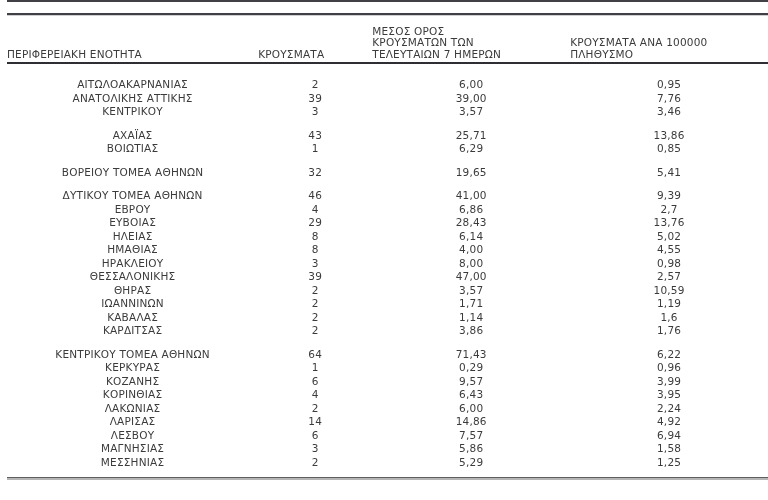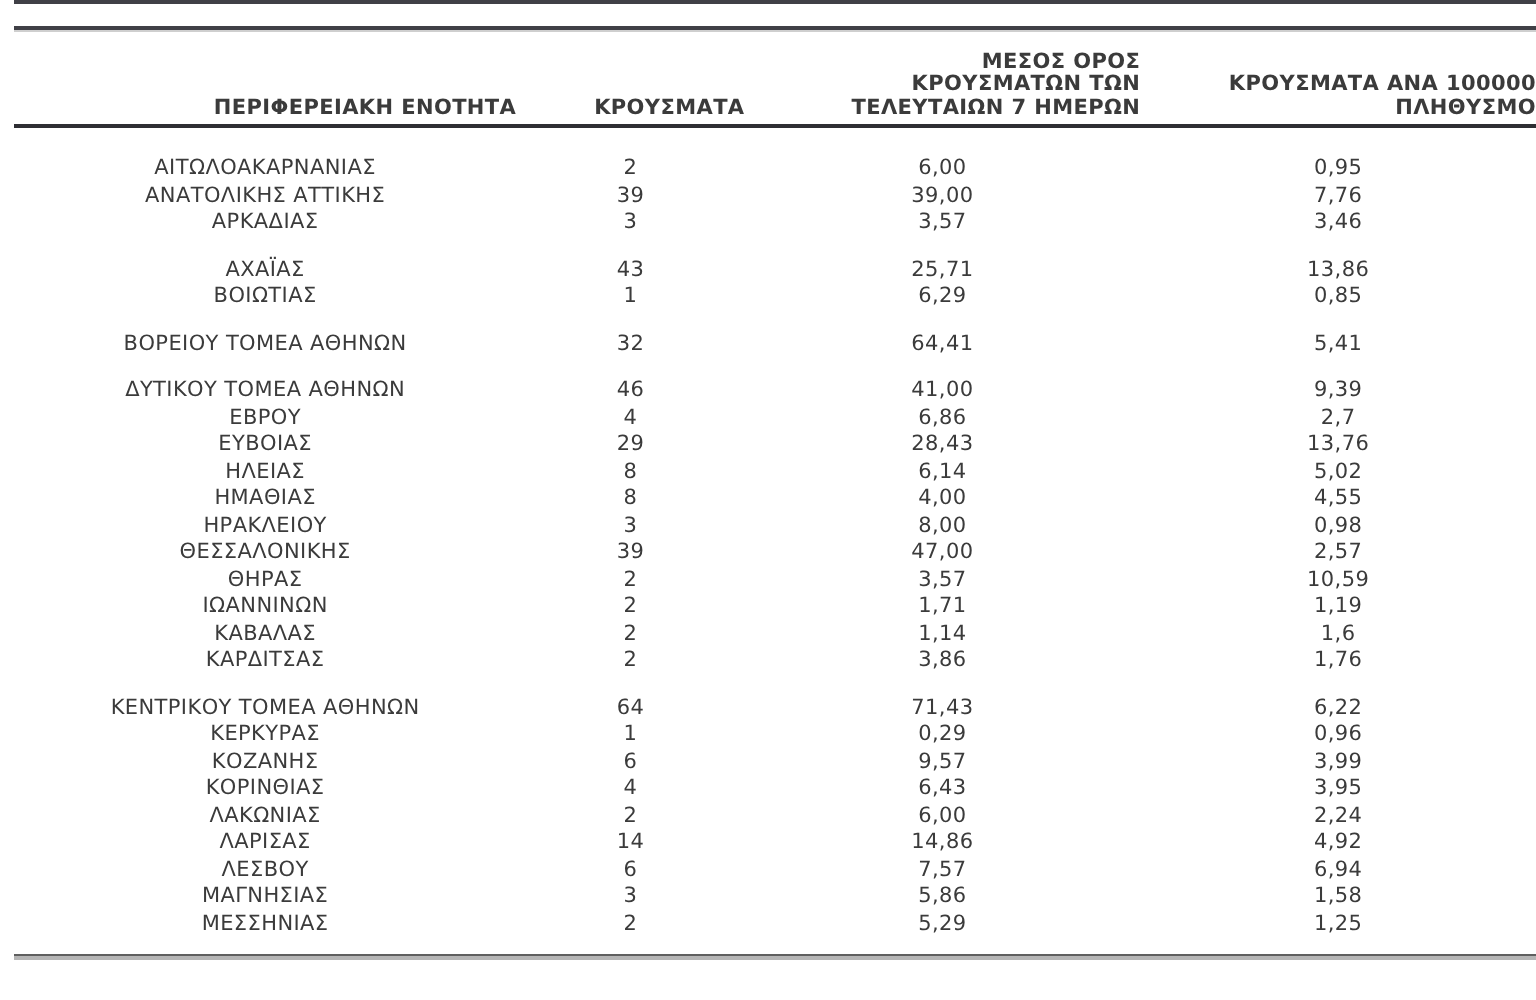--- a/index.html
+++ b/index.html
@@ -25,24 +25,24 @@
     table-layout: fixed;
   }
   col.c-region  { width: 33%; }
   col.c-cases   { width: 15%; }
   col.c-avg7    { width: 26%; }
   col.c-per100k { width: 26%; }
 
   thead th {
     height: 45px;
     vertical-align: bottom;
-    text-align: right;
+    text-align: left;
     font-size: 10.5px;
     line-height: 11.5px;
-    font-weight: bold;
+    font-weight: normal;
     letter-spacing: 0.2px;
     white-space: pre-line;
     color: #3b3b3b;
     padding: 0 0 2px 0;
     border-bottom: 2px solid #2e2e33;
   }
   tbody td {
     text-align: center;
     font-size: 10.5px;
     line-height: 13.5px;
@@ -86,21 +86,21 @@
           <td>6,00</td>
           <td>0,95</td>
         </tr>
         <tr>
           <td>ΑΝΑΤΟΛΙΚΗΣ ΑΤΤΙΚΗΣ</td>
           <td>39</td>
           <td>39,00</td>
           <td>7,76</td>
         </tr>
         <tr>
-          <td>ΑΡΚΑΔΙΑΣ</td>
+          <td>ΚΕΝΤΡΙΚΟΥ</td>
           <td>3</td>
           <td>3,57</td>
           <td>3,46</td>
         </tr>
         <tr class="spacer">
           <td colspan="4"></td>
         </tr>
         <tr>
           <td>ΑΧΑΪΑΣ</td>
           <td>43</td>
@@ -112,21 +112,21 @@
           <td>1</td>
           <td>6,29</td>
           <td>0,85</td>
         </tr>
         <tr class="spacer">
           <td colspan="4"></td>
         </tr>
         <tr>
           <td>ΒΟΡΕΙΟΥ ΤΟΜΕΑ ΑΘΗΝΩΝ</td>
           <td>32</td>
-          <td>64,41</td>
+          <td>19,65</td>
           <td>5,41</td>
         </tr>
         <tr class="spacer">
           <td colspan="4"></td>
         </tr>
         <tr>
           <td>ΔΥΤΙΚΟΥ ΤΟΜΕΑ ΑΘΗΝΩΝ</td>
           <td>46</td>
           <td>41,00</td>
           <td>9,39</td>

